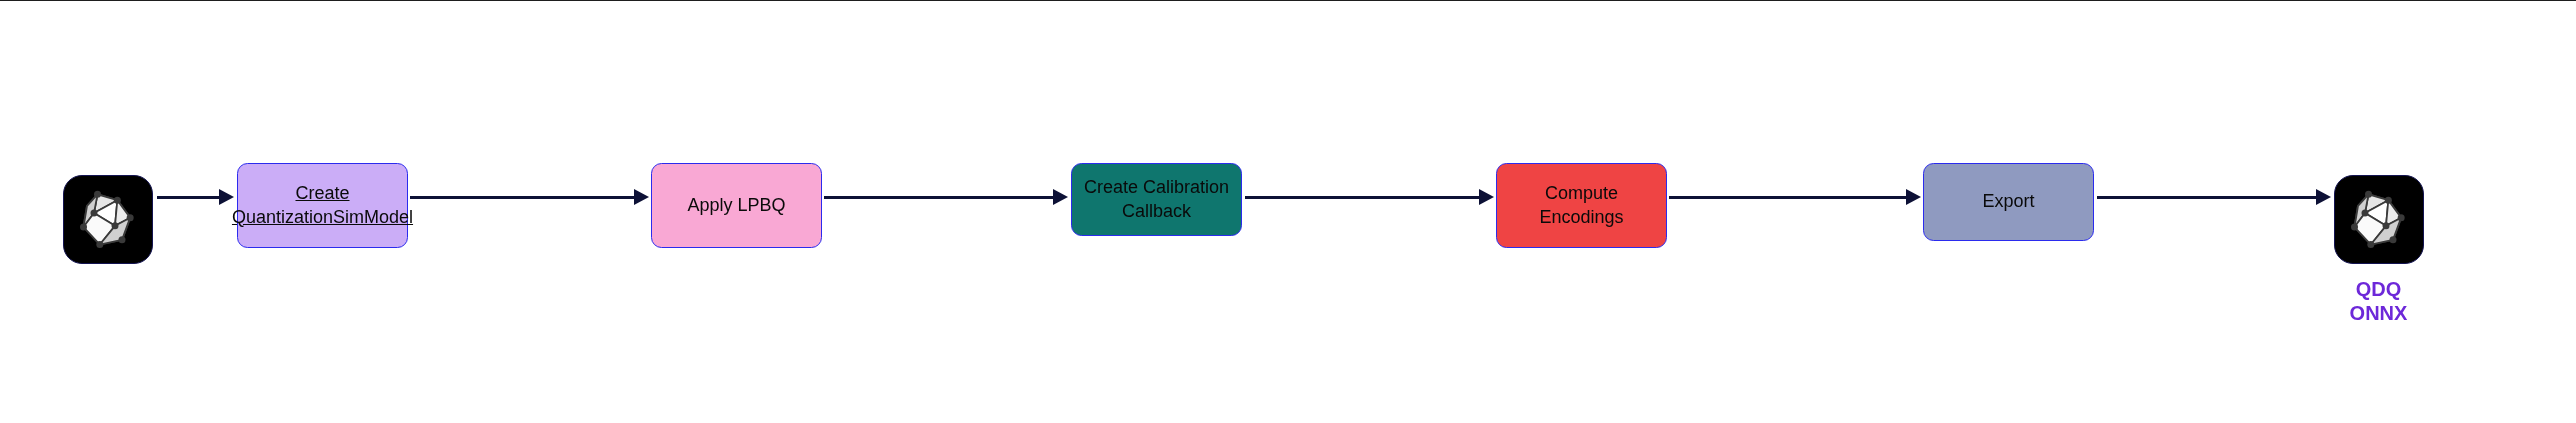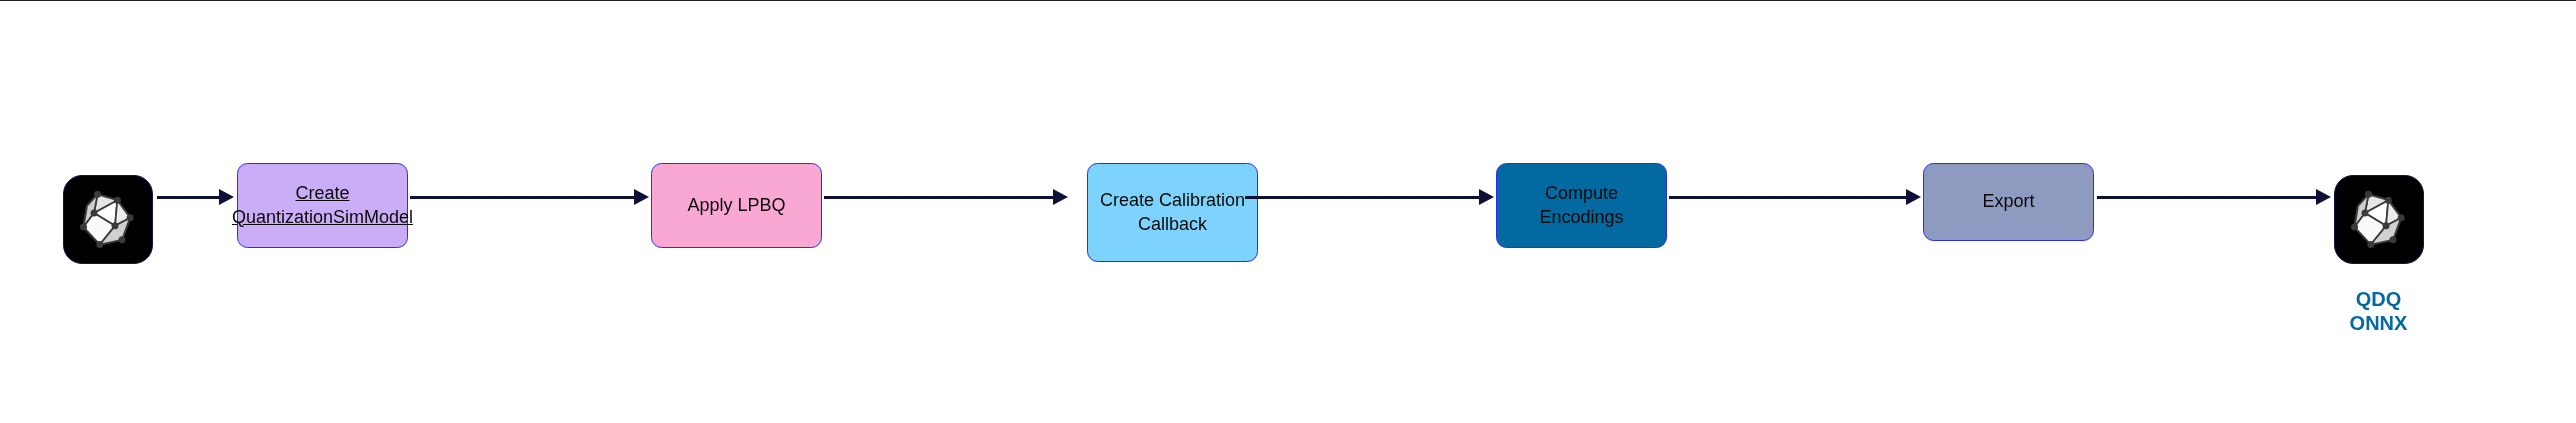--- a/index.html
+++ b/index.html
@@ -135,25 +135,25 @@
       </svg>
     </div>
 
     <div class="node" id="node-0" style="left: 237px; top: 162px; width: 171px; height: 85px; background: rgb(203, 173, 247); border-color: rgb(43, 43, 238); text-decoration: underline;">
       <span class="node-label">Create
 QuantizationSimModel</span>
     </div>
     <div class="node" id="node-1" style="left: 651px; top: 162px; width: 171px; height: 85px; background: #f9a8d4; border-color: rgb(43, 43, 238);">
       <span class="node-label">Apply LPBQ</span>
     </div>
-    <div class="node" id="node-2" style="left: 1071px; top: 162px; width: 171px; height: 99px; background: #7dd3fc; border-color: rgb(43, 43, 238); margin-left: 16px;">
+    <div class="node" id="node-2" style="left: 1071px; top: 162px; width: 171px; height: 73px; background: #0f766e; border-color: rgb(43, 43, 238);">
       <span class="node-label">Create Calibration
 Callback</span>
     </div>
-    <div class="node" id="node-3" style="left: 1496px; top: 162px; width: 171px; height: 85px; background: #0369a1; border-color: rgb(43, 43, 238);">
+    <div class="node" id="node-3" style="left: 1496px; top: 162px; width: 171px; height: 85px; background: #ef4444; border-color: rgb(43, 43, 238);">
       <span class="node-label">Compute Encodings</span>
     </div>
     <div class="node" id="node-4" style="left: 1923px; top: 162px; width: 171px; height: 78px; background: rgb(143, 154, 192); border-color: rgb(43, 43, 238);">
       <span class="node-label">Export</span>
     </div>
 
     <div class="arrow" id="arrow-0" style="left: 157px; top: 187px; width: 77px;">
       <span class="shaft" style="width: 63px; background: rgb(13, 17, 54);"></span>
       <span class="head" style="left: 62px; border-left-color: rgb(13, 17, 54);"></span>
     </div>
@@ -193,18 +193,18 @@
           <circle cx="98" cy="56" r="6" fill="#3a3a3a"></circle>
           <circle cx="84" cy="94" r="6" fill="#3a3a3a"></circle>
           <circle cx="46" cy="102" r="6" fill="#3a3a3a"></circle>
           <circle cx="18" cy="72" r="6" fill="#3a3a3a"></circle>
           <circle cx="36" cy="48" r="6" fill="#3a3a3a"></circle>
           <circle cx="72" cy="70" r="6" fill="#3a3a3a"></circle>
         </g>
       </svg>
     </div>
 
-    <div class="out-caption" id="out-caption" style="left: 2314px; top: 286px; color: #0369a1;">QDQ
+    <div class="out-caption" id="out-caption" style="left: 2314px; top: 276px; color: #6d28d9;">QDQ
 ONNX</div>
 
   </div>
 </div>
 
 
 </body></html>

